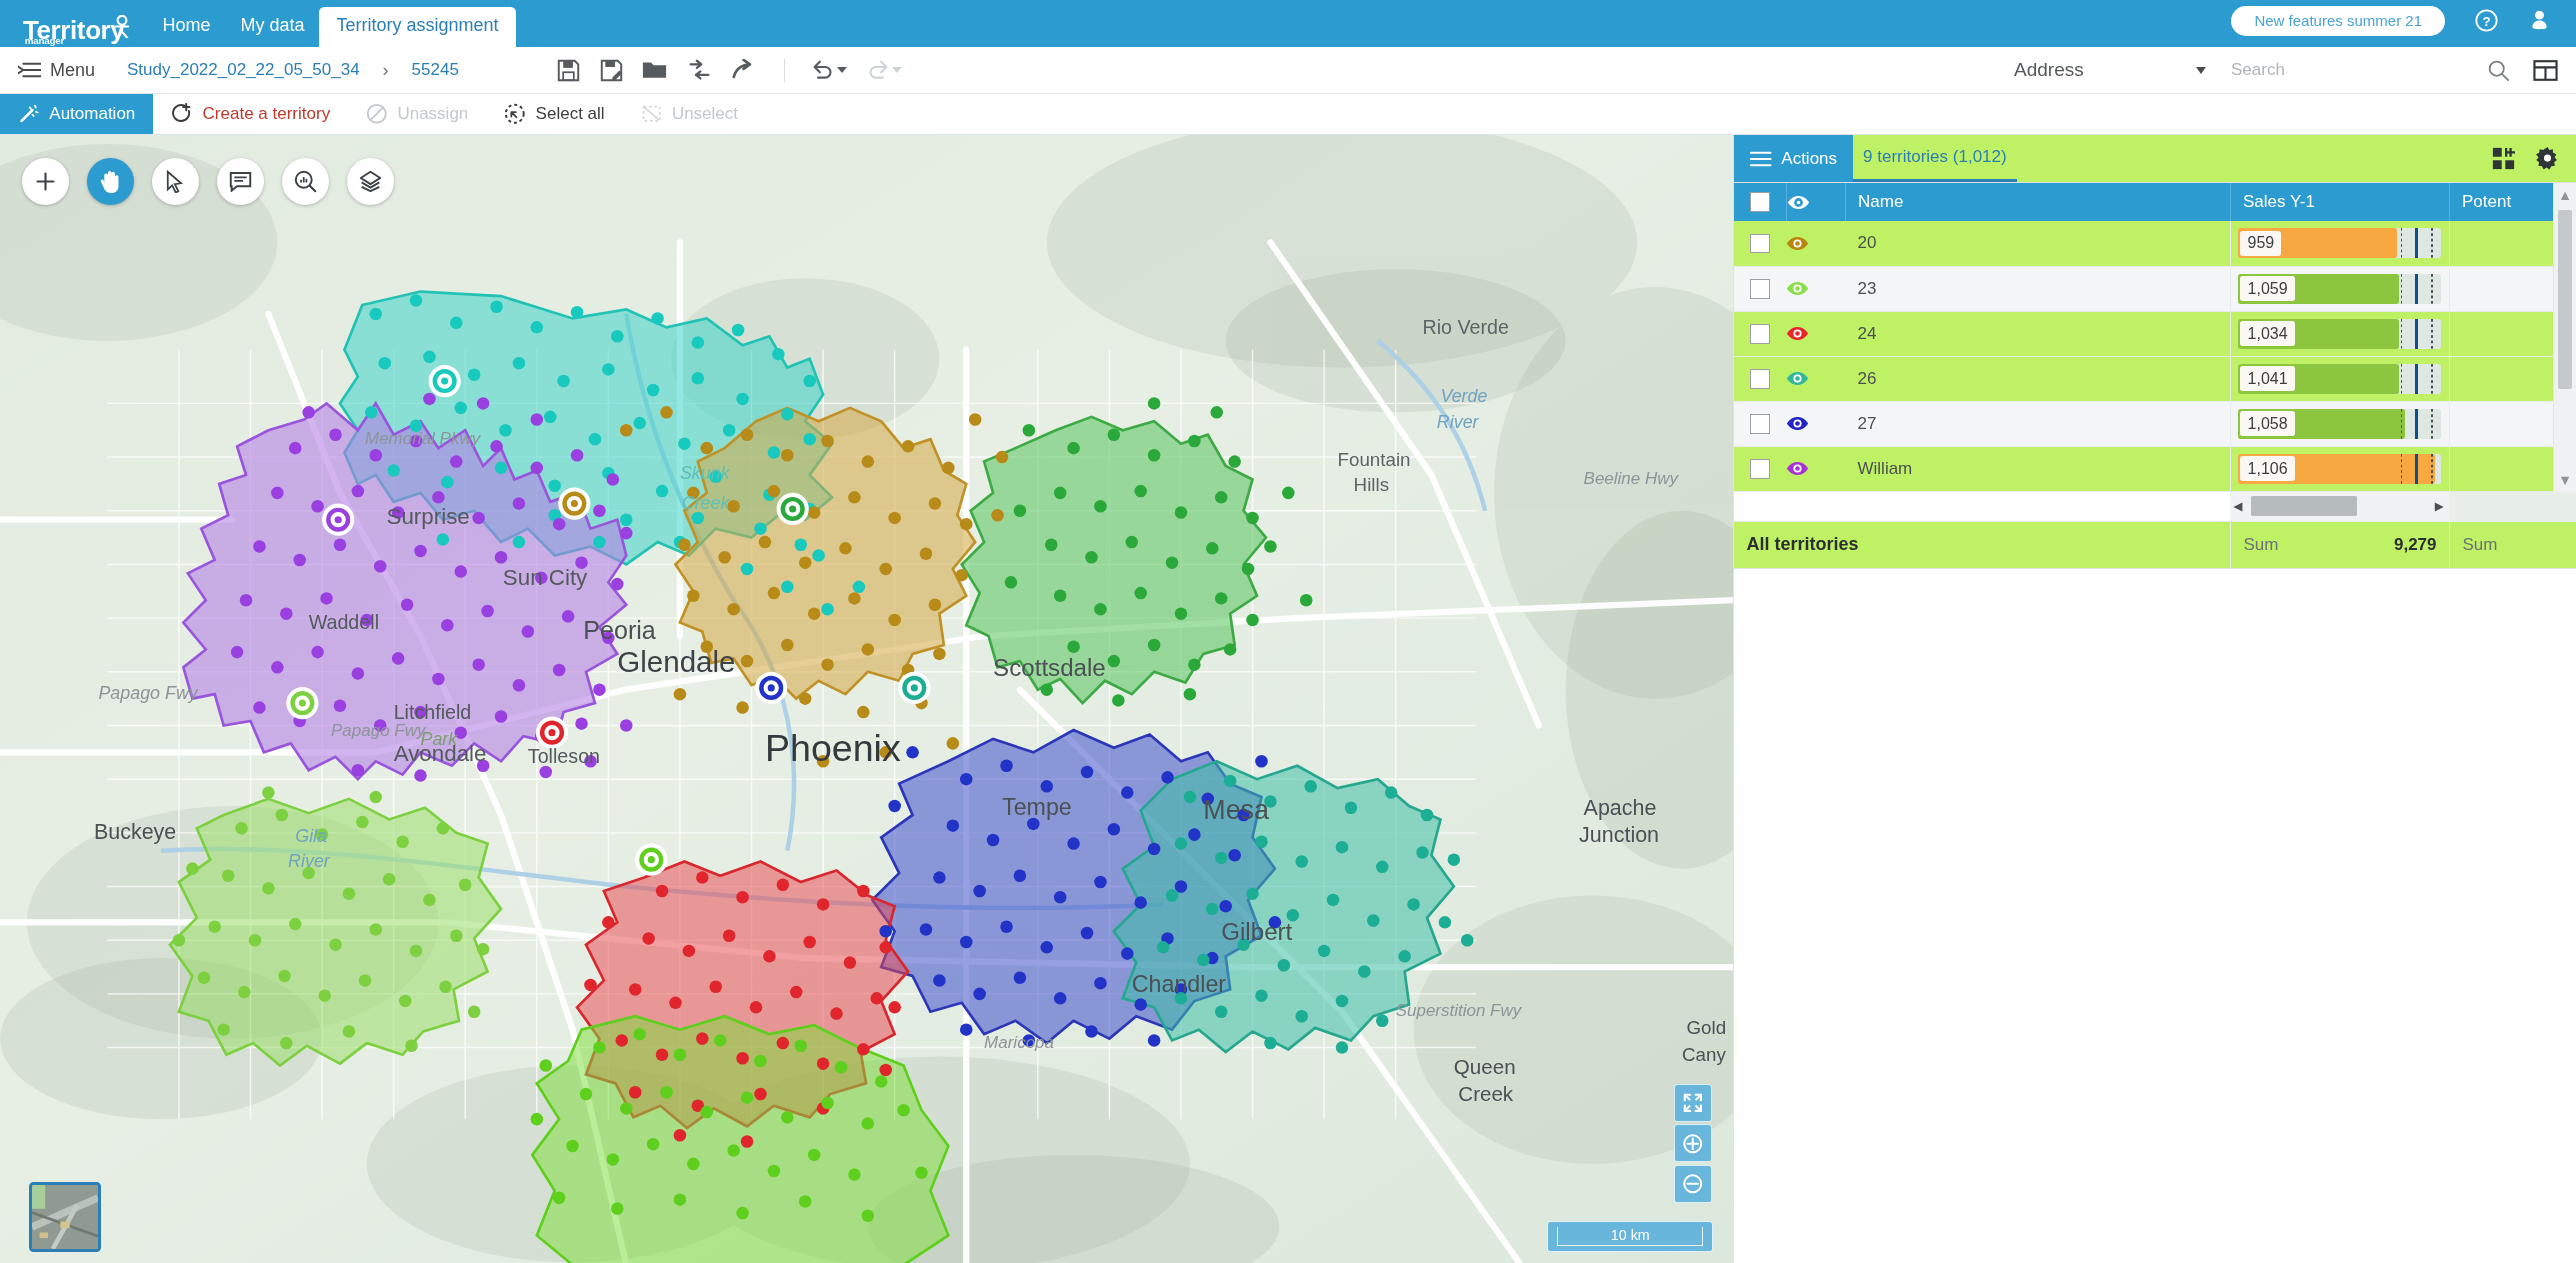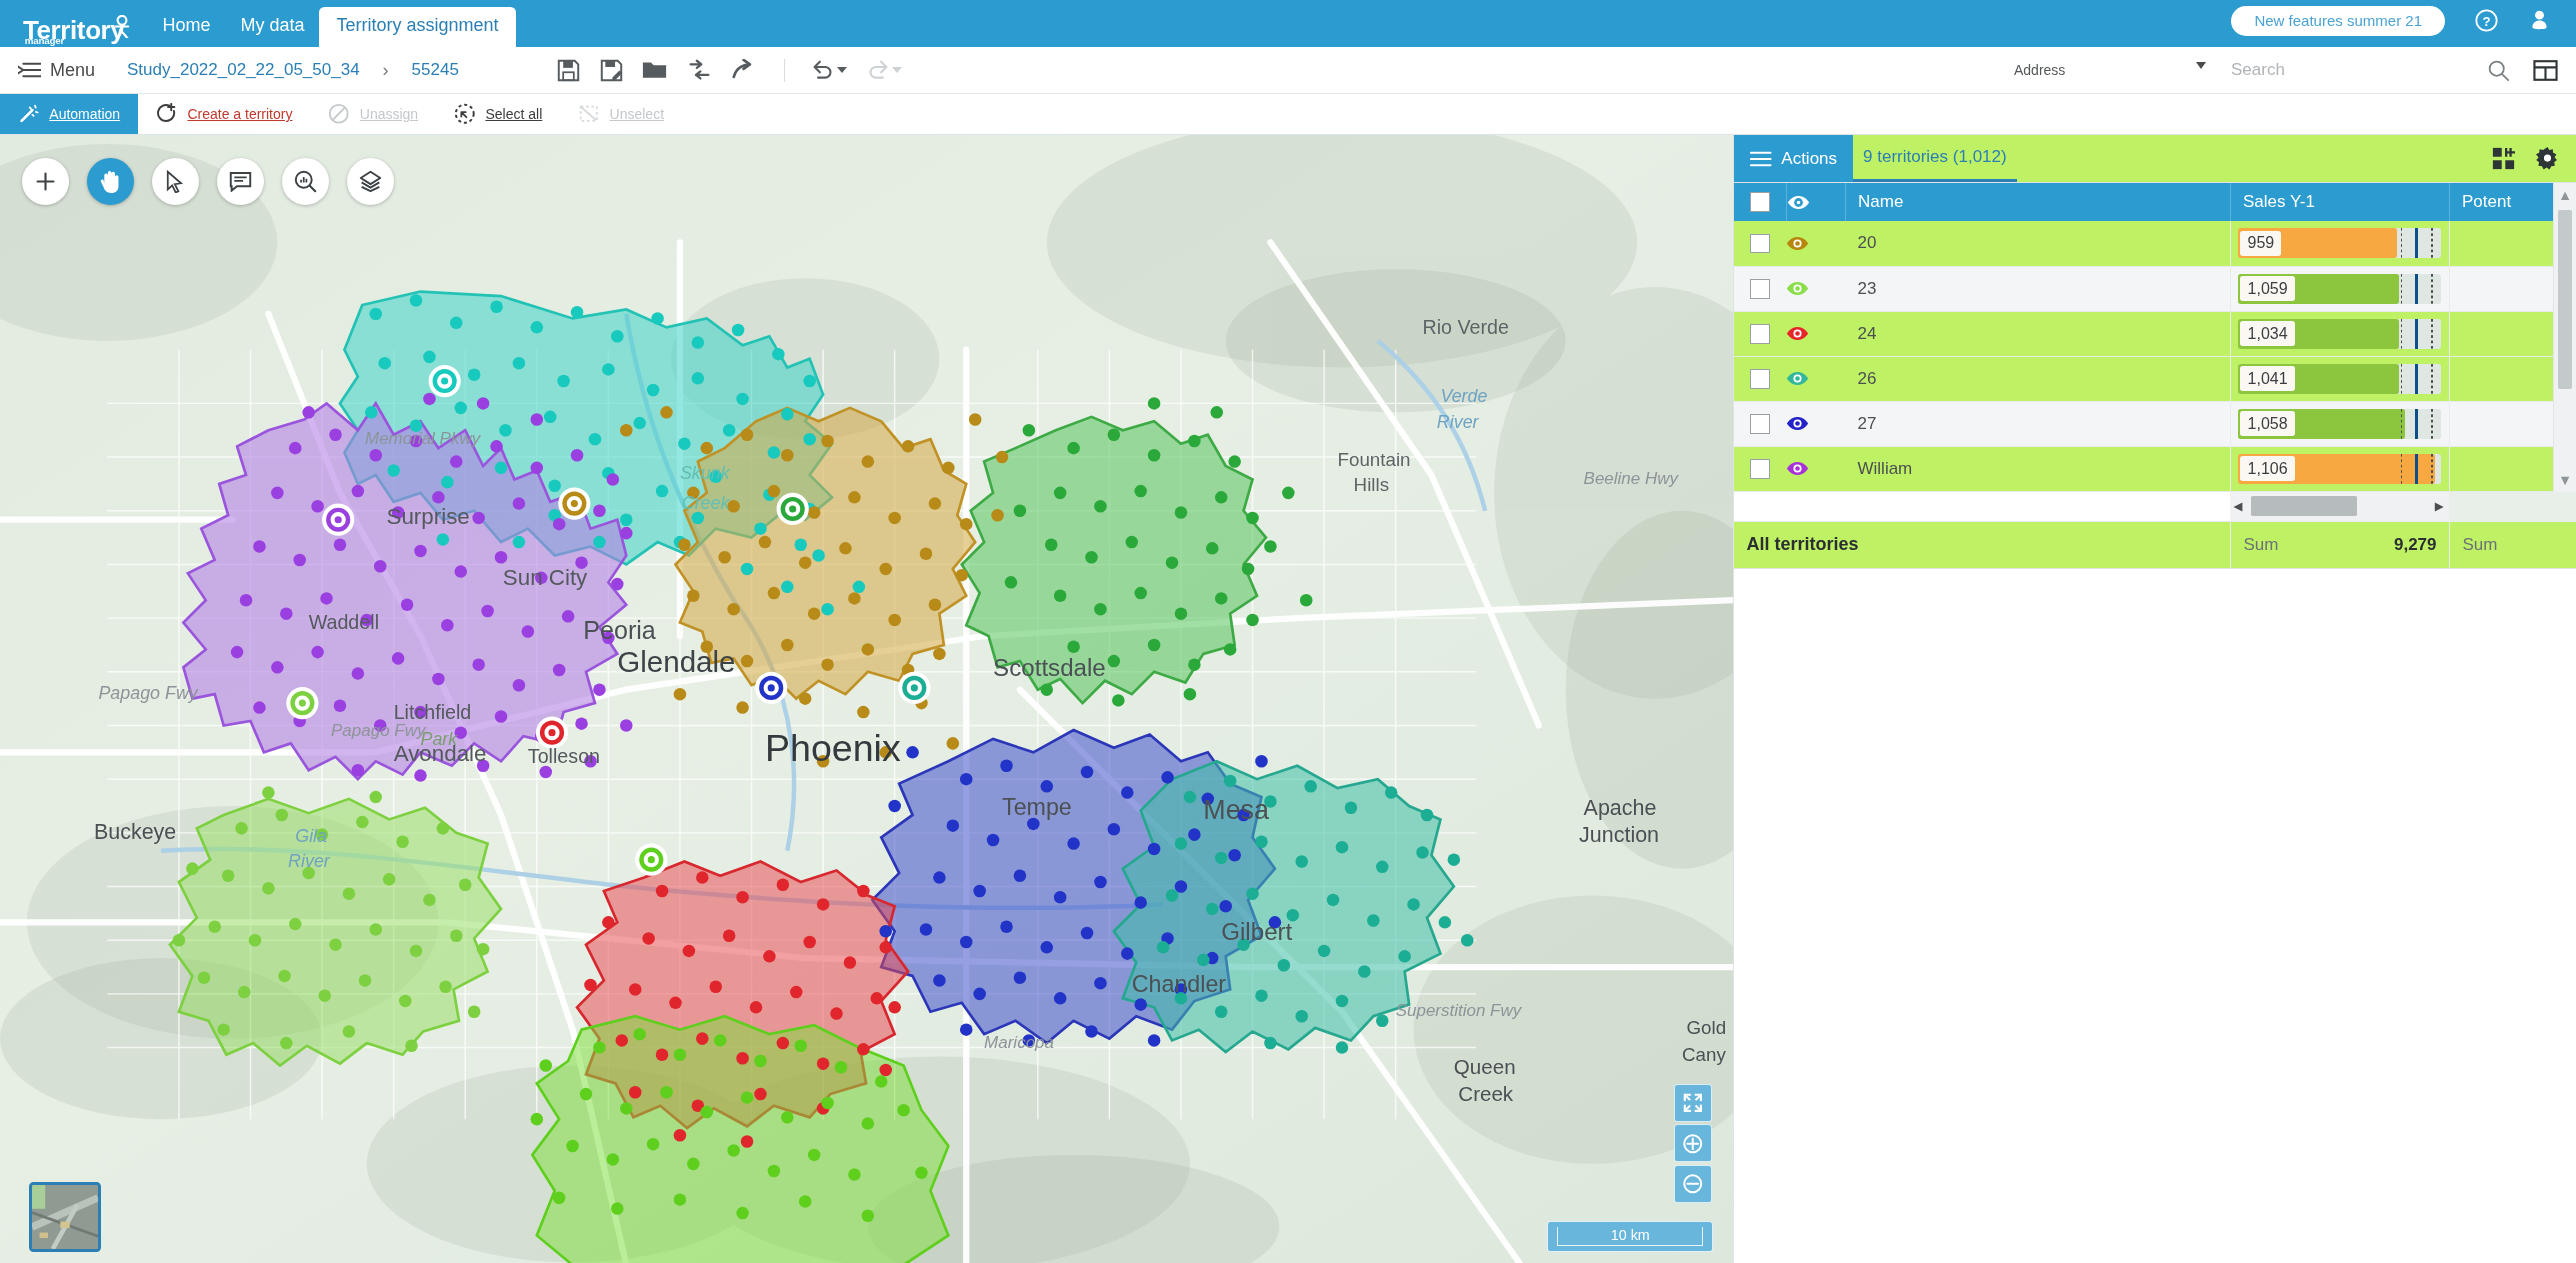--- a/index.html
+++ b/index.html
@@ -60,40 +60,40 @@
   .crumb-sep { margin-left:23px; color:#7a7a7a; font-size:18px; }
   .crumb2 { font-size:17px; color:#2b7fb5; margin-left:23px; cursor:pointer;}
   .tb-icons { display:flex; align-items:center; gap:19.7px; margin-left:98px; }
   .tb-ico { cursor:pointer; display:flex; align-items:center; color:#555b5e;}
   .tb-ico.disabled { color:#cdd2d5; cursor:default; }
   .tb-div { width:0.9px; height:23px; background:#d8dcdf; margin:0 7.2px; }
   .caret { width:0;height:0;border-left:5.4px solid transparent;border-right:5.4px solid transparent;border-top:6.3px solid #555b5e; margin-left:2.7px;}
   .caret.dis { border-top-color:#cdd2d5; }
   .tb-right { margin-left:auto; display:flex; align-items:center; gap:0; }
   .addr-select {
-    font-size:14px; color:#55585a; width:192px; display:flex; align-items:flex-start;
+    font-size:19px; color:#55585a; width:192px; display:flex; align-items:center;
     justify-content:space-between; cursor:pointer;
   }
   .sel-caret { width:0;height:0;border-left:5.4px solid transparent;border-right:5.4px solid transparent;border-top:7.2px solid #4b4b4b;}
   .search-inp {
     border:none; outline:none; font-size:17px; color:#9a9da0;
     width: 233px; margin-left: 25px; font-family:"Liberation Sans", sans-serif;
     background:transparent;
   }
   .search-inp::placeholder { color:#b0b4b7; }
   .tb-right .tb-ico { margin-left: 23px; color:#7c8184;}
 
   
   .toolbar3 {
     height:41px; background:#fff; border-bottom:0.9px solid #dfe3e6;
     display:flex; align-items:stretch;
   }
   .t3-btn {
     display:flex; align-items:center; gap:9.8px; padding: 0 18px;
-    font-size:14px; color:#3d3d3d; cursor:pointer;text-decoration:underline;
+    font-size:17px; color:#3d3d3d; cursor:pointer;
   }
   .t3-btn.primary { background:#2b9bd0; color:#fff; }
   .t3-btn.red { color:#c0392b; }
   .t3-btn.disabled { color:#c3c8cb; cursor:default; }
 
   
   .body-split { display:flex; height: calc(1264px - 47px - 47px - 41px); }
 
   
   .map {

